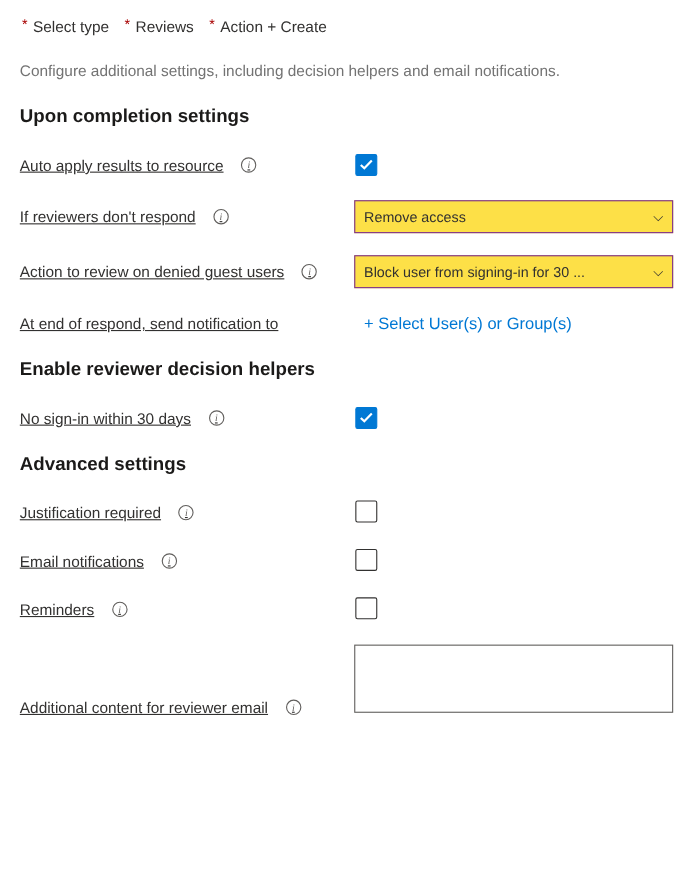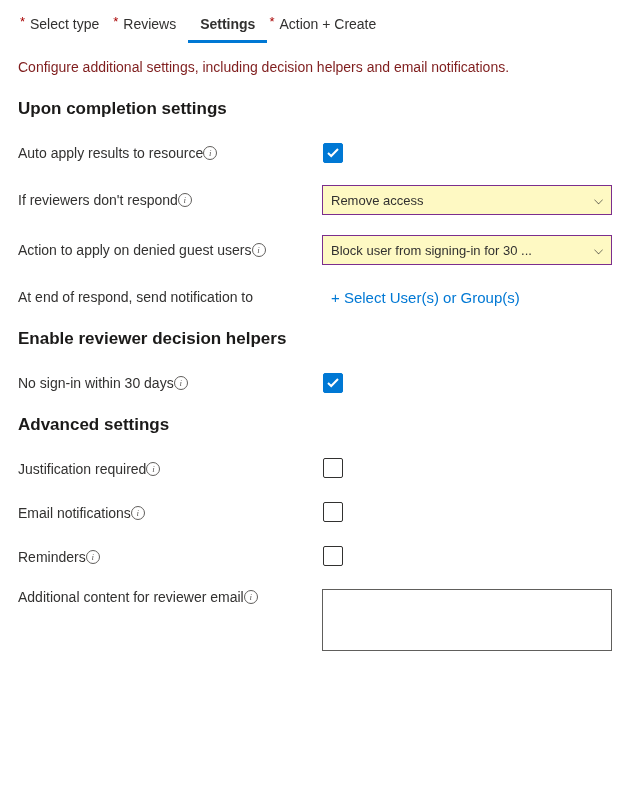--- a/index.html
+++ b/index.html
@@ -28,41 +28,42 @@
       left: 2px;
       top: 4px;
       font-size: 13px;
     }
     .tab.active {
       font-weight: 600;
       border-bottom: 3px solid #0078d4;
     }
     .intro {
       margin-bottom: 24px;
-      color: #7f1d1d;
+      color: #737373;
     }
     h2.section {
       font-size: 17px;
       font-weight: 700;
       margin-top: 14px;
       margin-bottom: 22px;
       color: #1b1a19;
     }
     .row {
       display: flex;
       align-items: center;
       margin-bottom: 20px;
       min-height: 24px;
     }
     .row-label {
       width: 305px;
       display: flex;
       align-items: center;
-      gap: 0;
-      color: #323130;
+      gap: 16px;
+      color: #323130;
+      text-decoration: underline;
     }
     .info-icon {
       display: inline-flex;
       align-items: center;
       justify-content: center;
       width: 14px;
       height: 14px;
       border: 1px solid #605e5c;
       border-radius: 50%;
       font-size: 9px;
@@ -93,21 +94,21 @@
     .checkbox svg { display: none; }
     .dropdown {
       width: 290px;
       height: 30px;
       border: 1px solid #7b2e8e;
       display: flex;
       align-items: center;
       justify-content: space-between;
       padding: 0 8px;
       cursor: pointer;
-      background: #fef9c3;
+      background: #fde047;
       font-size: 13px;
     }
     .dropdown .chev {
       font-size: 12px;
       color: #323130;
     }
     .link-btn {
       color: #0078d4;
       cursor: pointer;
       font-size: 15px;
@@ -115,37 +116,34 @@
     }
     .textarea {
       width: 290px;
       height: 62px;
       border: 1px solid #605e5c;
       resize: none;
       font-family: inherit;
       font-size: 13px;
       padding: 6px;
     }
-    .row.align-top { align-items: flex-start; }
+    .row.align-top { align-items: flex-end; }
   </style>
 </head>
 <body>
 
 <div class="tabs">
   <div class="tab">
     <span class="req">*</span>
     <span>Select type</span>
   </div>
   <div class="tab">
     <span class="req">*</span>
     <span>Reviews</span>
   </div>
-  <div class="tab active">
-    <span>Settings</span>
-  </div>
   <div class="tab">
     <span class="req">*</span>
     <span>Action + Create</span>
   </div>
 </div>
 
 <p class="intro">Configure additional settings, including decision helpers and email notifications.</p>
 
 <h2 class="section">Upon completion settings</h2>
 
@@ -171,21 +169,21 @@
   <div class="control">
     <div class="dropdown">
       <span>Remove access</span>
       <span class="chev">⌵</span>
     </div>
   </div>
 </div>
 
 <div class="row">
   <div class="row-label">
-    <span>Action to apply on denied guest users</span>
+    <span>Action to review on denied guest users</span>
     <span class="info-icon">i</span>
   </div>
   <div class="control">
     <div class="dropdown">
       <span>Block user from signing-in for 30 ...</span>
       <span class="chev">⌵</span>
     </div>
   </div>
 </div>
 

